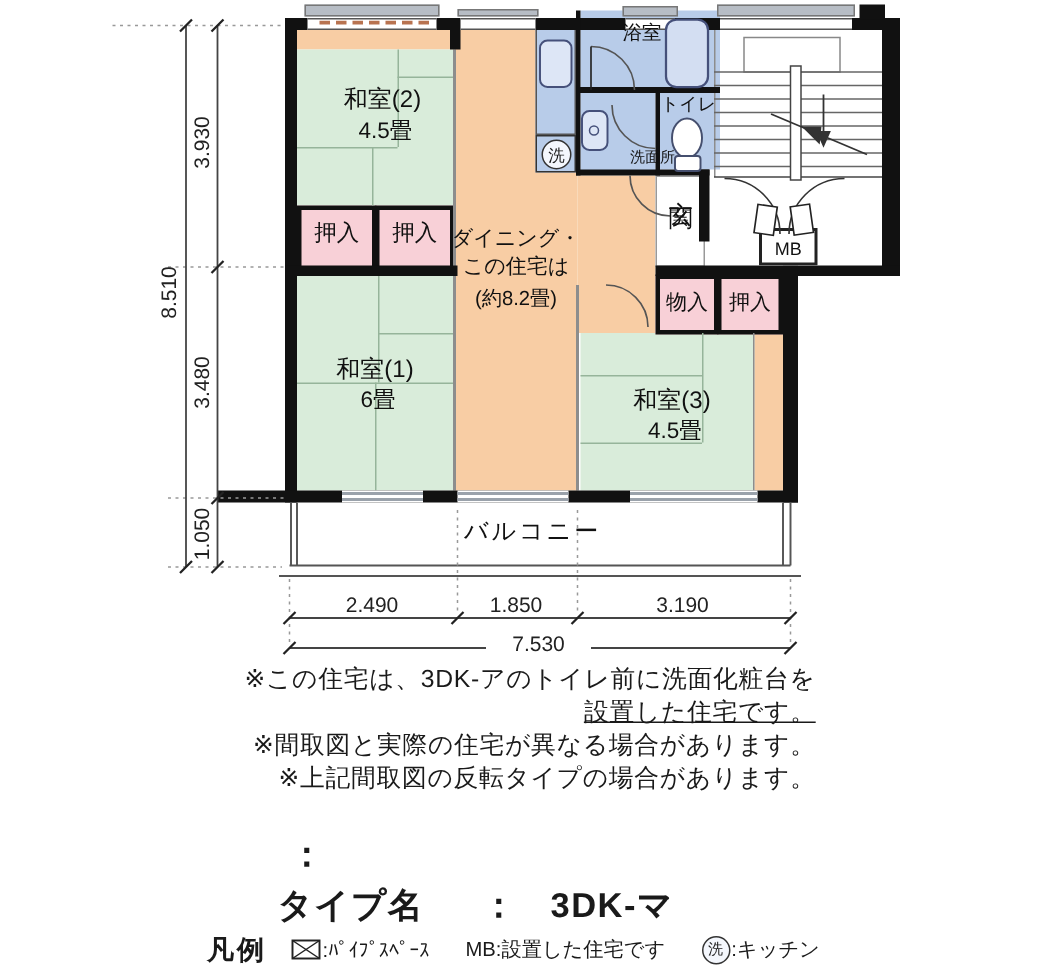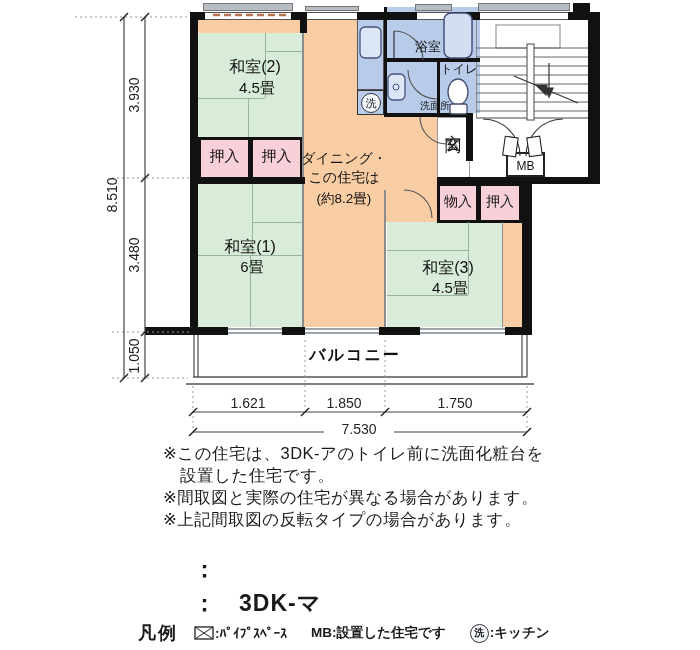--- a/index.html
+++ b/index.html
@@ -16,28 +16,28 @@
   .mline{position:absolute;background:#96b49a;}
   .lbl{position:absolute;text-align:center;white-space:nowrap;line-height:1.12;color:#111;}
   .dim{position:absolute;font-size:14px;color:#222;text-align:center;white-space:nowrap;}
   .vdim{transform:rotate(-90deg);}
   .winbar{position:absolute;background:#b7bdc5;border:1px solid #777;box-sizing:border-box;}
   .wingap{position:absolute;background:#fff;border-top:1px solid #555;border-bottom:1px solid #555;box-sizing:border-box;}
   .graybar{position:absolute;background:#9aa2ab;}
   .circ{position:absolute;border:1.5px solid #333;border-radius:50%;background:#f4f7fd;
         display:flex;align-items:center;justify-content:center;}
   svg{position:absolute;left:0;top:0;pointer-events:none;}
-  #notes{position:absolute;left:163px;top:442px;font-size:16.5px;line-height:22px;font-weight:500;letter-spacing:.5px;}
-  .note-indent{padding-left:17px;}
+  #notes{position:absolute;left:163px;top:442px;font-size:16.5px;line-height:22px;font-weight:500;letter-spacing:.5px;text-align:right;}
+  .note-indent{padding-left:17px;text-decoration:underline;}
   .inforow{position:absolute;left:185px;display:flex;align-items:baseline;font-size:23px;font-weight:600;letter-spacing:1px;}
   .inforow .ilabel{display:inline-block;width:128px;}
   .inforow .icolon{display:inline-block;margin:0 22px 0 8px;}
   #legend{position:absolute;left:138px;top:621px;display:flex;align-items:center;font-size:13.5px;font-weight:500;}
   #legend .ltitle{font-size:18px;font-weight:700;margin-right:16px;letter-spacing:2px;}
-  #legend .lgroup{display:flex;align-items:flex-start;margin-right:24px;white-space:nowrap;font-weight:bold;}
+  #legend .lgroup{display:flex;align-items:flex-start;margin-right:24px;white-space:nowrap;}
 </style>
 </head>
 <body>
 
 <div id="canvas">
 
   <div class="room dkc" style="left:303px;top:14px;width:82px;height:313px;"></div>
   <div class="room dkc" style="left:198px;top:14px;width:105px;height:19px;"></div>
   <div class="room dkc" style="left:385px;top:117px;width:52px;height:105px;"></div>
   <div class="room tatami" style="left:198px;top:33px;width:105px;height:104px;"></div>
@@ -208,54 +208,55 @@
 
   <div class="lbl" style="left:205px;top:58px;width:100px;font-size:16px;">和室(2)</div>
   <div class="lbl" style="left:207px;top:80px;width:100px;font-size:15px;">4.5畳</div>
   <div class="lbl" style="left:200px;top:238px;width:100px;font-size:16px;">和室(1)</div>
   <div class="lbl" style="left:202px;top:259px;width:100px;font-size:15px;">6畳</div>
   <div class="lbl" style="left:398px;top:259px;width:100px;font-size:16px;">和室(3)</div>
   <div class="lbl" style="left:400px;top:280px;width:100px;font-size:15px;">4.5畳</div>
   <div class="lbl" style="left:297px;top:151px;width:94px;font-size:14px;">ダイニング・</div>
   <div class="lbl" style="left:297px;top:170px;width:94px;font-size:14px;">この住宅は</div>
   <div class="lbl" style="left:297px;top:191px;width:94px;font-size:13.5px;">(約8.2畳)</div>
-  <div class="lbl" style="left:403px;top:40px;width:50px;font-size:13px;text-align:center;">浴室</div>
+  <div class="lbl" style="left:403px;top:15px;width:50px;font-size:13px;text-align:center;">浴室</div>
   <div class="lbl" style="left:434px;top:63px;width:50px;font-size:12px;">トイレ</div>
   <div class="lbl" style="left:410px;top:100px;width:50px;font-size:10px;">洗面所</div>
   <div class="lbl" style="left:444px;top:121px;font-size:16px;writing-mode:vertical-rl;letter-spacing:4px;">玄関</div>
   <div class="lbl" style="left:198px;top:148px;width:53px;font-size:15px;">押入</div>
   <div class="lbl" style="left:250px;top:148px;width:53px;font-size:15px;">押入</div>
   <div class="lbl" style="left:437px;top:194px;width:42px;font-size:14px;">物入</div>
   <div class="lbl" style="left:478px;top:194px;width:44px;font-size:14px;">押入</div>
   <div class="lbl" style="left:506px;top:160px;width:39px;font-size:12px;">MB</div>
-  <div class="lbl" style="left:285px;top:346px;width:140px;font-size:16px;letter-spacing:2px;font-weight:bold;">バルコニー</div>
+  <div class="lbl" style="left:285px;top:346px;width:140px;font-size:16px;letter-spacing:2px;">バルコニー</div>
   <div class="circ" style="left:361px;top:93px;width:18px;height:18px;font-size:11px;">
     <span>洗</span>
   </div>
 
   <div class="dim vdim" style="left:82px;top:187px;width:60px;">8.510</div>
   <div class="dim vdim" style="left:104px;top:87px;width:60px;">3.930</div>
   <div class="dim vdim" style="left:104px;top:247px;width:60px;">3.480</div>
   <div class="dim vdim" style="left:104px;top:348px;width:60px;">1.050</div>
-  <div class="dim" style="left:213px;top:395px;width:70px;">1.621</div>
+  <div class="dim" style="left:213px;top:395px;width:70px;">2.490</div>
   <div class="dim" style="left:309px;top:395px;width:70px;">1.850</div>
-  <div class="dim" style="left:420px;top:395px;width:70px;">1.750</div>
+  <div class="dim" style="left:420px;top:395px;width:70px;">3.190</div>
   <div class="dim" style="left:324px;top:421px;width:70px;background:#fff;z-index:2;">7.530</div>
 
   <div id="notes">
     <div>※この住宅は、3DK-アのトイレ前に洗面化粧台を</div>
     <div class="note-indent">設置した住宅です。</div>
     <div>※間取図と実際の住宅が異なる場合があります。</div>
     <div>※上記間取図の反転タイプの場合があります。</div>
   </div>
 
   <div class="inforow" style="top:554px;">
     <span class="icolon">：</span>
   </div>
   <div class="inforow" style="top:588px;">
+    <span class="ilabel">タイプ名</span>
     <span class="icolon">：</span>
     <span>3DK-マ</span>
   </div>
 
   <div id="legend">
     <span class="ltitle">凡例</span>
     <span class="lgroup">
       <svg width="20" height="14" viewBox="0 0 20 14" style="position:static;margin-right:1px;">
         <rect x="1" y="1" width="18" height="12" fill="none" stroke="#222" stroke-width="1.3"></rect>
         <line x1="1" y1="1" x2="19" y2="13" stroke="#222" stroke-width="1"></line>

